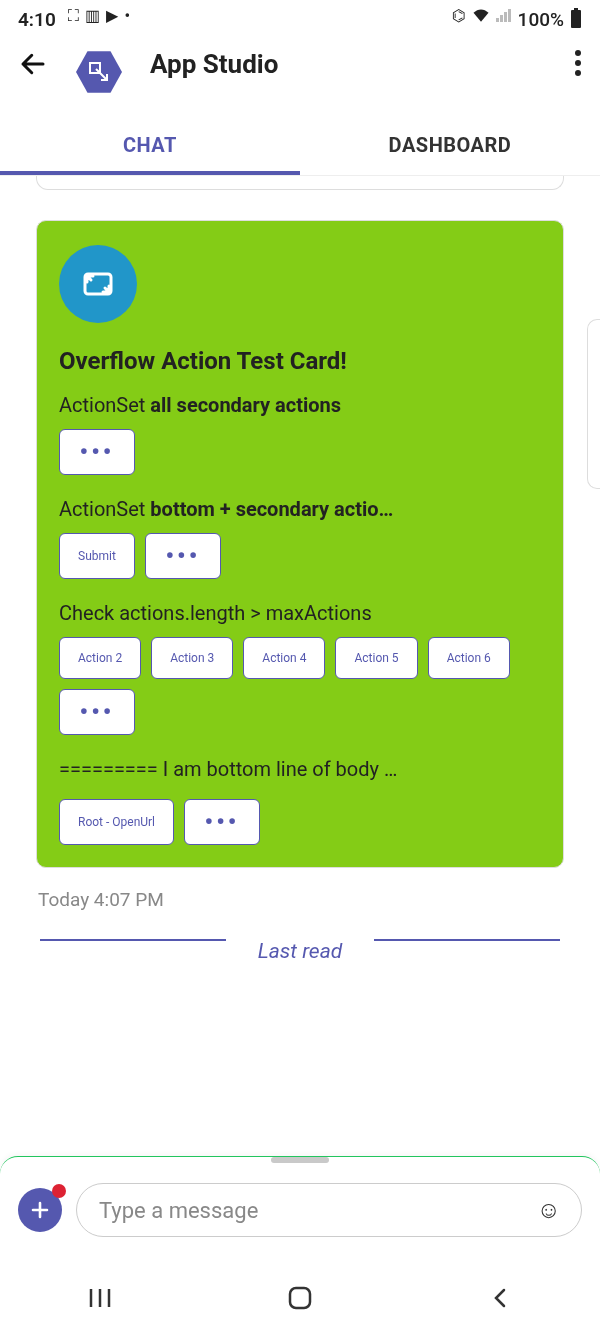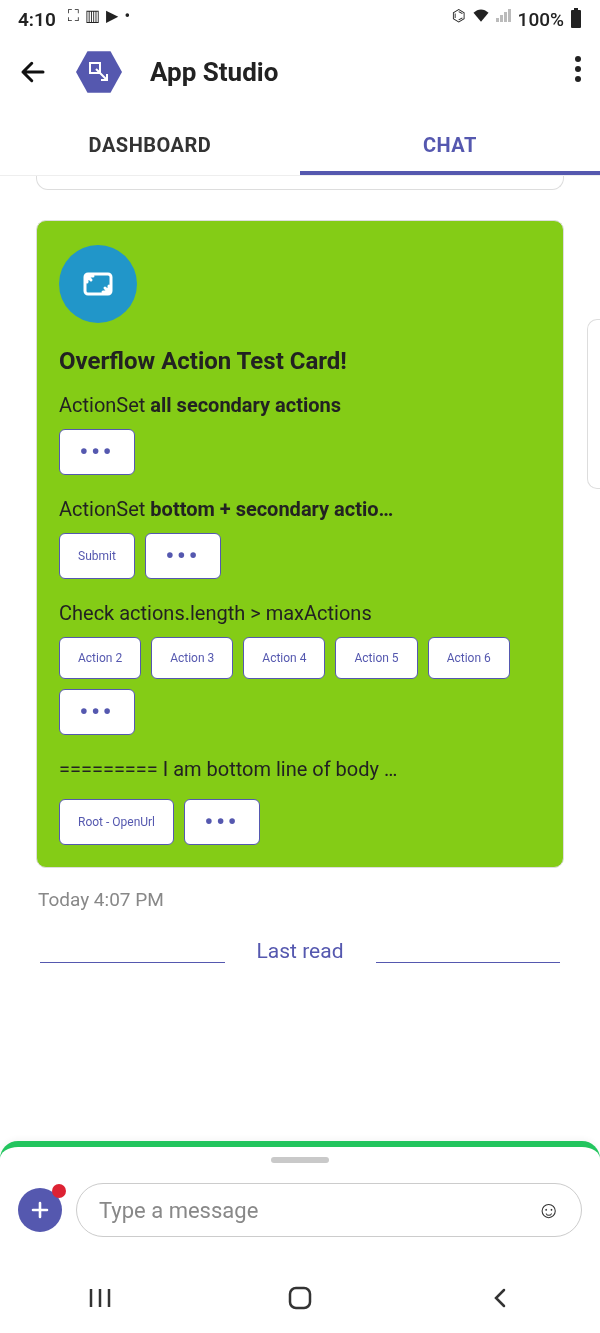--- a/index.html
+++ b/index.html
@@ -22,21 +22,20 @@
     font-size: 19px;
     font-weight: 500;
   }
   .status-left, .status-right { display: flex; align-items: flex-start; gap: 6px; }
   .status-left .time { font-weight: 600; margin-right: 6px; }
   .sicon { font-size: 16px; line-height: 1; }
 
   
   .app-bar {
     display: flex;
-    align-items: center;
     padding: 14px 18px 18px;
     gap: 28px;
   }
   .back-arrow { width: 30px; height: 30px; display:flex; align-items:center; justify-content:center; }
   .app-logo {
     width: 46px; height: 46px;
     display: flex; align-items:center; justify-content:center;
   }
   .hex {
     width: 46px; height: 46px;
@@ -128,37 +127,37 @@
   .bottom-line { font-size: 20px; margin-bottom: 18px; white-space: nowrap; overflow: hidden; text-overflow: ellipsis; }
 
   .timestamp {
     color: #888;
     font-size: 19px;
     margin: 20px 0 28px 28px;
   }
 
   .last-read {
     display: flex;
-    align-items: flex-end;
+    align-items: flex-start;
     gap: 32px;
     margin: 0 30px 24px;
     color: #5558af;
     font-size: 21px;
+    font-style: italic;
   }
   .last-read .line { flex: 1; height: 1.5px; background: #5558af; }
 
   
   .compose-sheet {
     position: absolute;
     left: 0; right: 0; bottom: 70px;
     background: #fff;
-    border-top: 6px solid #22c55e;
+    border-top: 1px solid #22c55e;
     border-radius: 18px 18px 0 0;
     box-shadow: 0 -2px 6px rgba(0,0,0,0.04);
-    padding-top: 10px;
   }
   .grabber {
     width: 58px; height: 6px;
     background: #c9c9c9;
     border-radius: 4px;
     margin: 0 auto 20px;
   }
   .compose-row {
     display: flex;
     align-items: center;
@@ -261,22 +260,22 @@
   <div class="more-dots">
     <svg width="8" height="28" viewBox="0 0 8 28">
         <circle cx="4" cy="4" r="3" fill="#222"></circle>
         <circle cx="4" cy="14" r="3" fill="#222"></circle>
         <circle cx="4" cy="24" r="3" fill="#222"></circle>
       </svg>
   </div>
 </div>
 
 <div class="tabs">
+  <div class="tab active">CHAT</div>
   <div class="tab">DASHBOARD</div>
-  <div class="tab active">CHAT</div>
 </div>
 <div class="divider-thin"></div>
 
 <div class="scroll">
   <div class="partial-card-bottom"></div>
 
   <div class="card">
     <div class="card-icon">
       <svg width="40" height="40" viewBox="0 0 40 40">
           <rect x="7" y="10" width="26" height="20" rx="3" fill="none" stroke="#fff" stroke-width="3"></rect>

